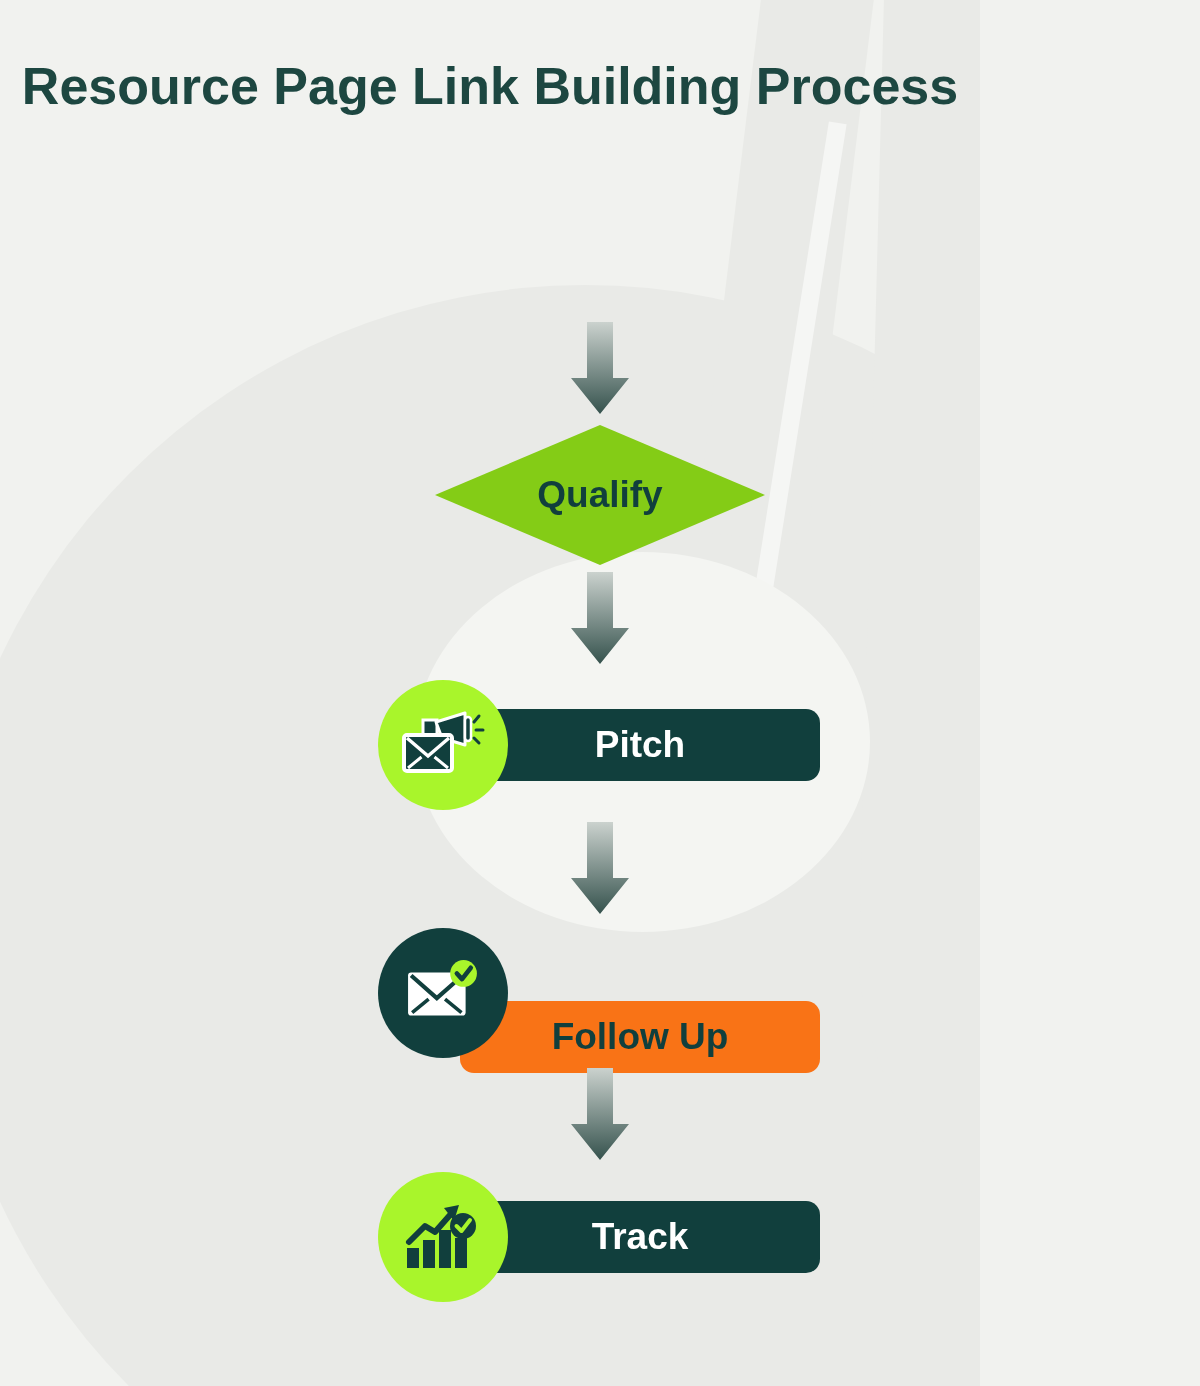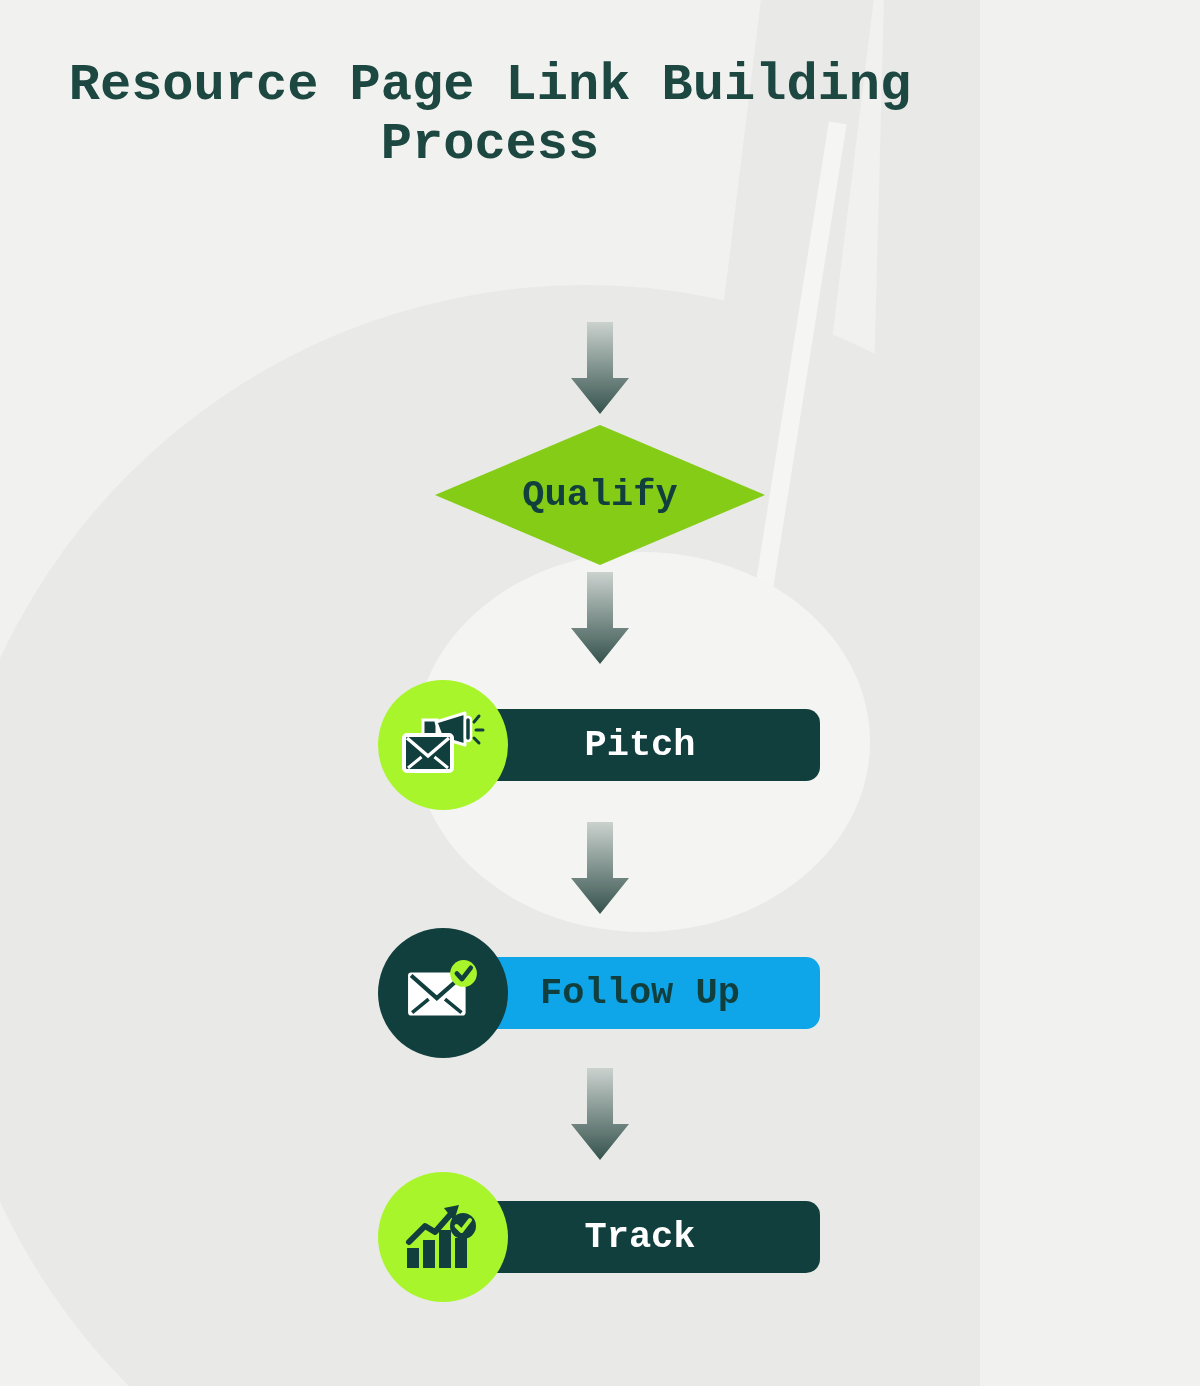--- a/index.html
+++ b/index.html
@@ -1,19 +1,19 @@
 <!DOCTYPE html>
 <html><head>
 <meta charset="utf-8">
 <style>
   html,body{margin:0;padding:0;background:#f1f2ef;}
   .canvas{
     position:relative;width:980px;height:1386px;overflow:hidden;
     background:#f1f2ef;
-    font-family:Liberation Mono, monospace;
+    font-family:Liberation Sans, sans-serif;
   }
   
   .wm{position:absolute;}
   .wm-circle{left:-60px;top:285px;width:1290px;height:1290px;border-radius:50%;background:#e9eae7;}
   .wm-stem{left:730px;top:-30px;width:112px;height:570px;background:#e9eae7;transform:rotate(7deg);}
   .wm-right{left:868px;top:-40px;width:312px;height:1300px;background:#e9eae7;border-radius:6px 0 0 320px;transform:rotate(1.5deg);}
   .wm-slash{left:792px;top:120px;width:18px;height:470px;background:rgba(255,255,255,.55);transform:rotate(9deg);}
   .wm-hole{left:415px;top:552px;width:455px;height:380px;border-radius:50%;background:#f4f5f2;}
   
   .title{
@@ -21,21 +21,21 @@
     font-size:52px;font-weight:bold;color:#1d4741;letter-spacing:0;
   }
   
   .step{position:absolute;left:378px;width:442px;height:130px;}
   .step .bar{
     position:absolute;left:82px;top:29px;width:360px;height:72px;border-radius:14px;
     display:flex;align-items:center;justify-content:center;
     font-size:37px;font-weight:bold;
   }
   .bar.teal{background:#113f3d;color:#ffffff;}
-  .bar.lime{background:#0ea5e9;color:#113f3d;}
+  .bar.lime{background:#f97316;color:#113f3d;margin-top:44px;}
   .step .circle{
     position:absolute;left:0;top:0;width:130px;height:130px;border-radius:50%;
     display:flex;align-items:center;justify-content:center;
   }
   .circle.lime{background:#a9f52b;}
   .circle.teal{background:#113f3d;}
   .step-find{top:180px;}
   .step-pitch{top:680px;}
   .step-follow{top:928px;}
   .step-track{top:1172px;}

